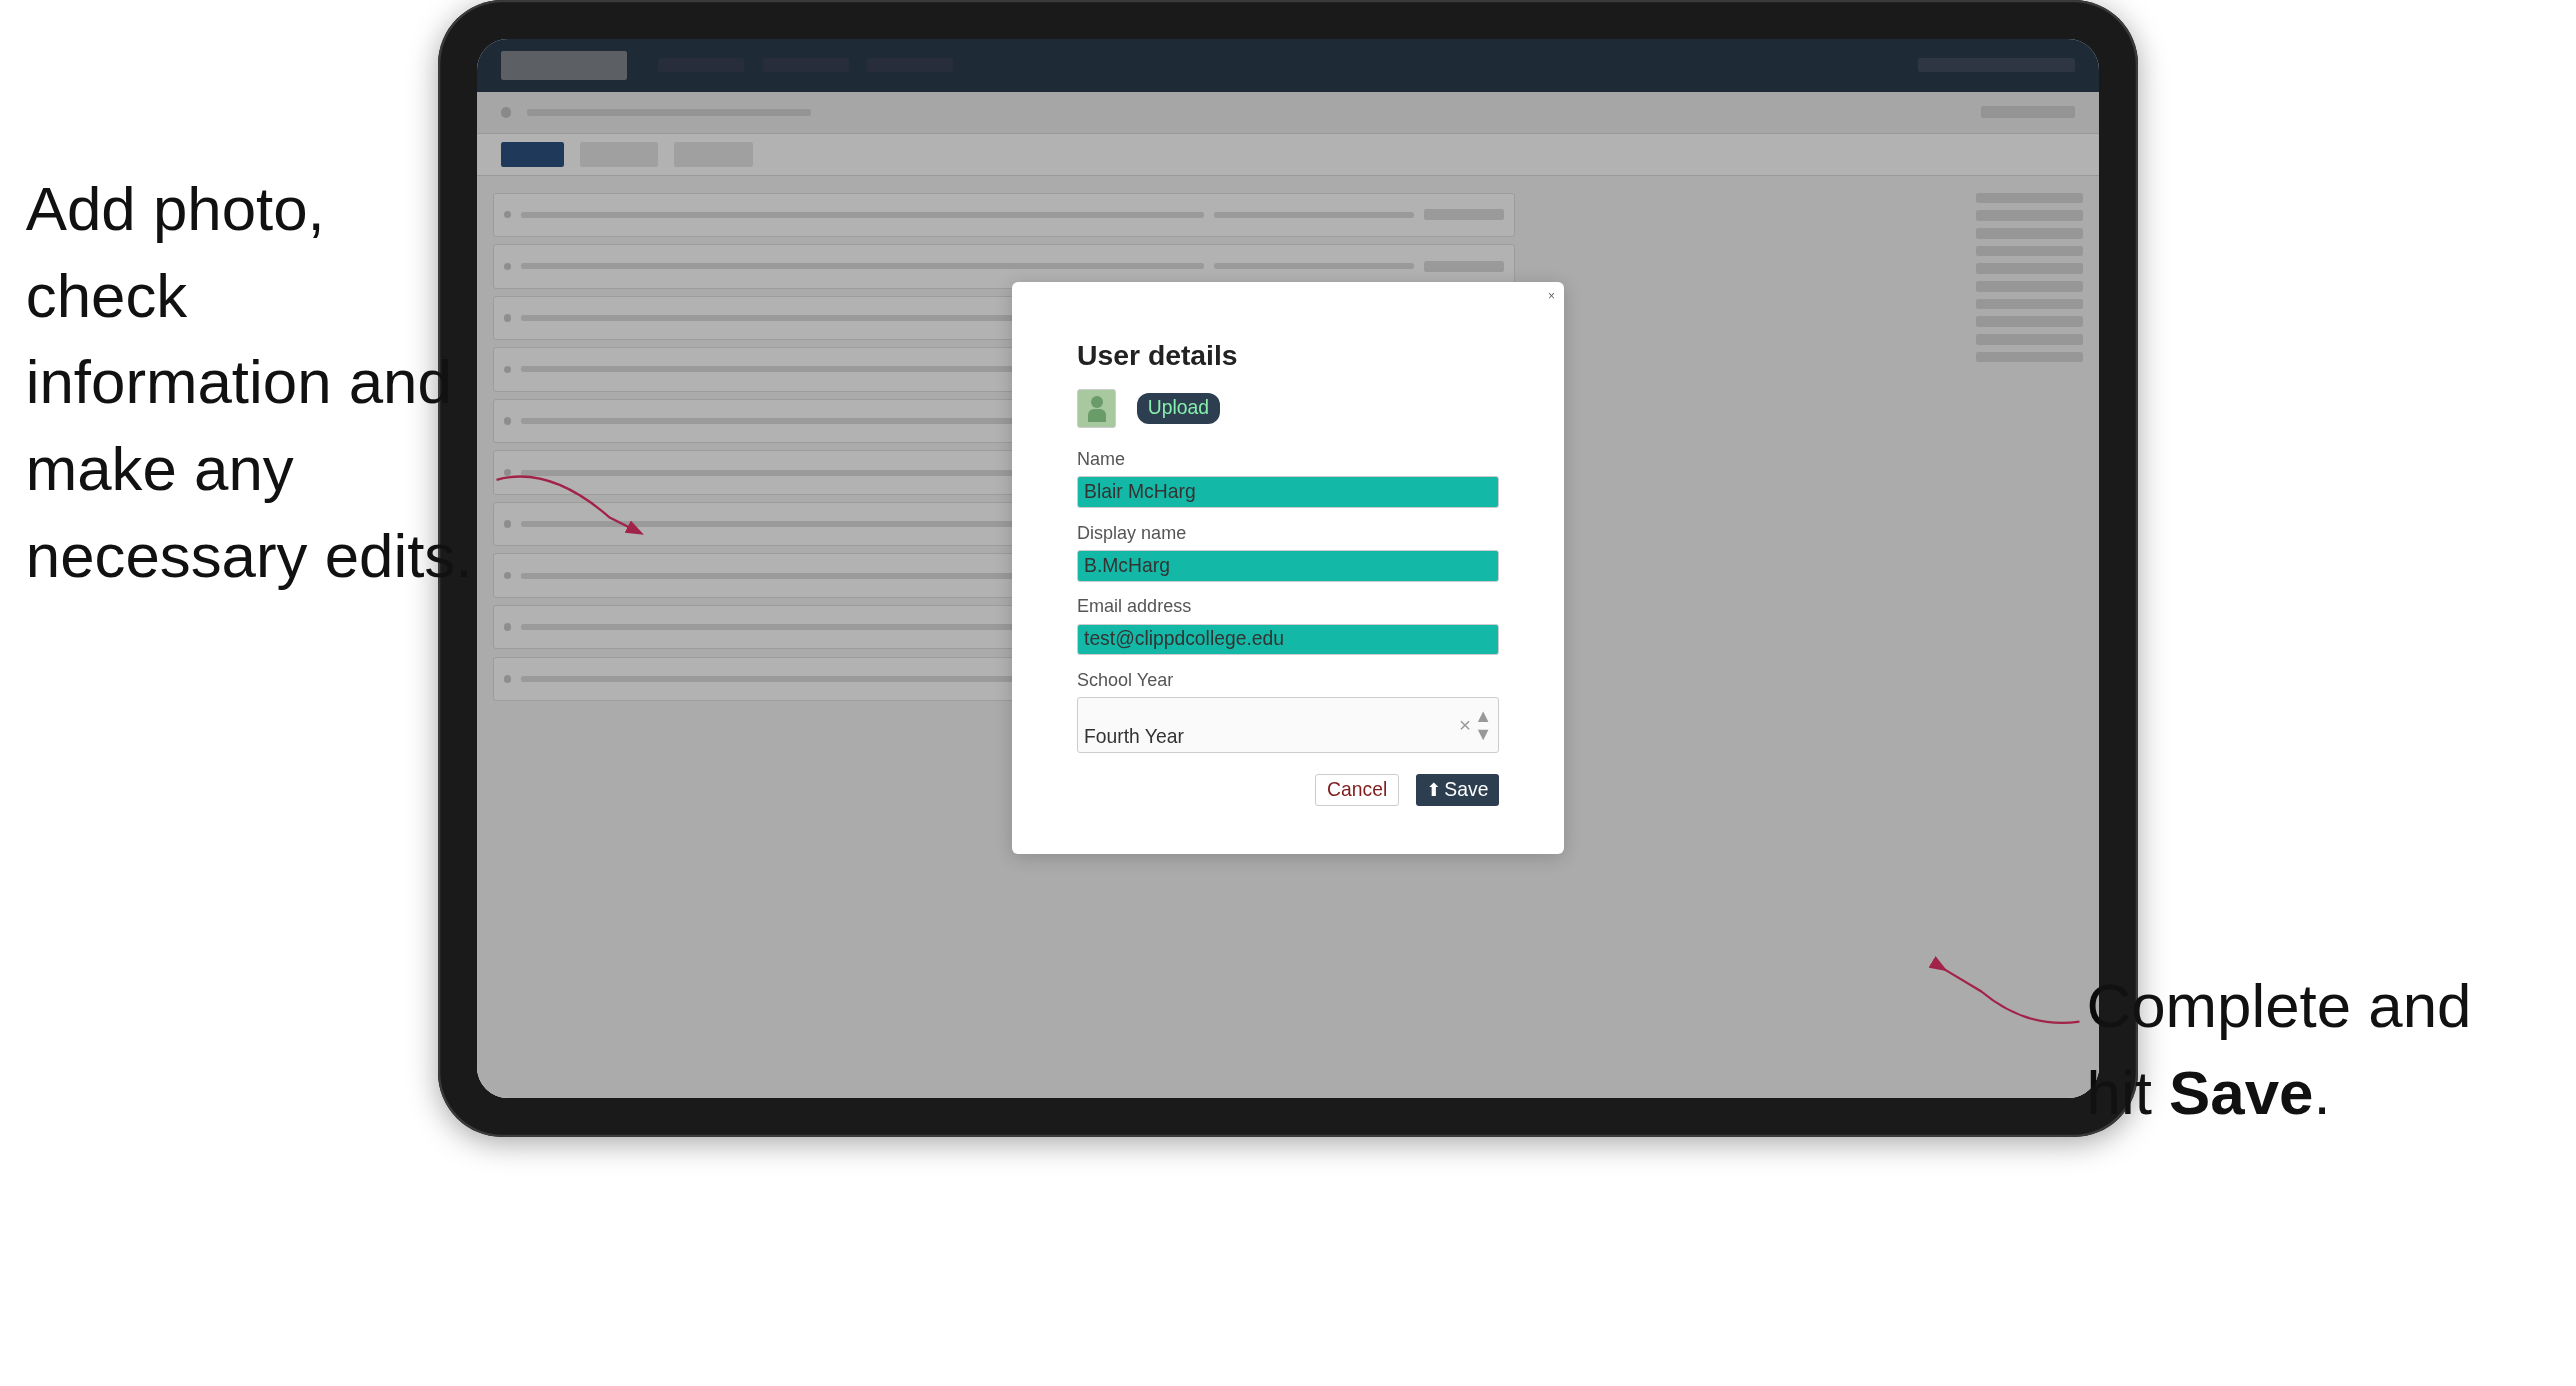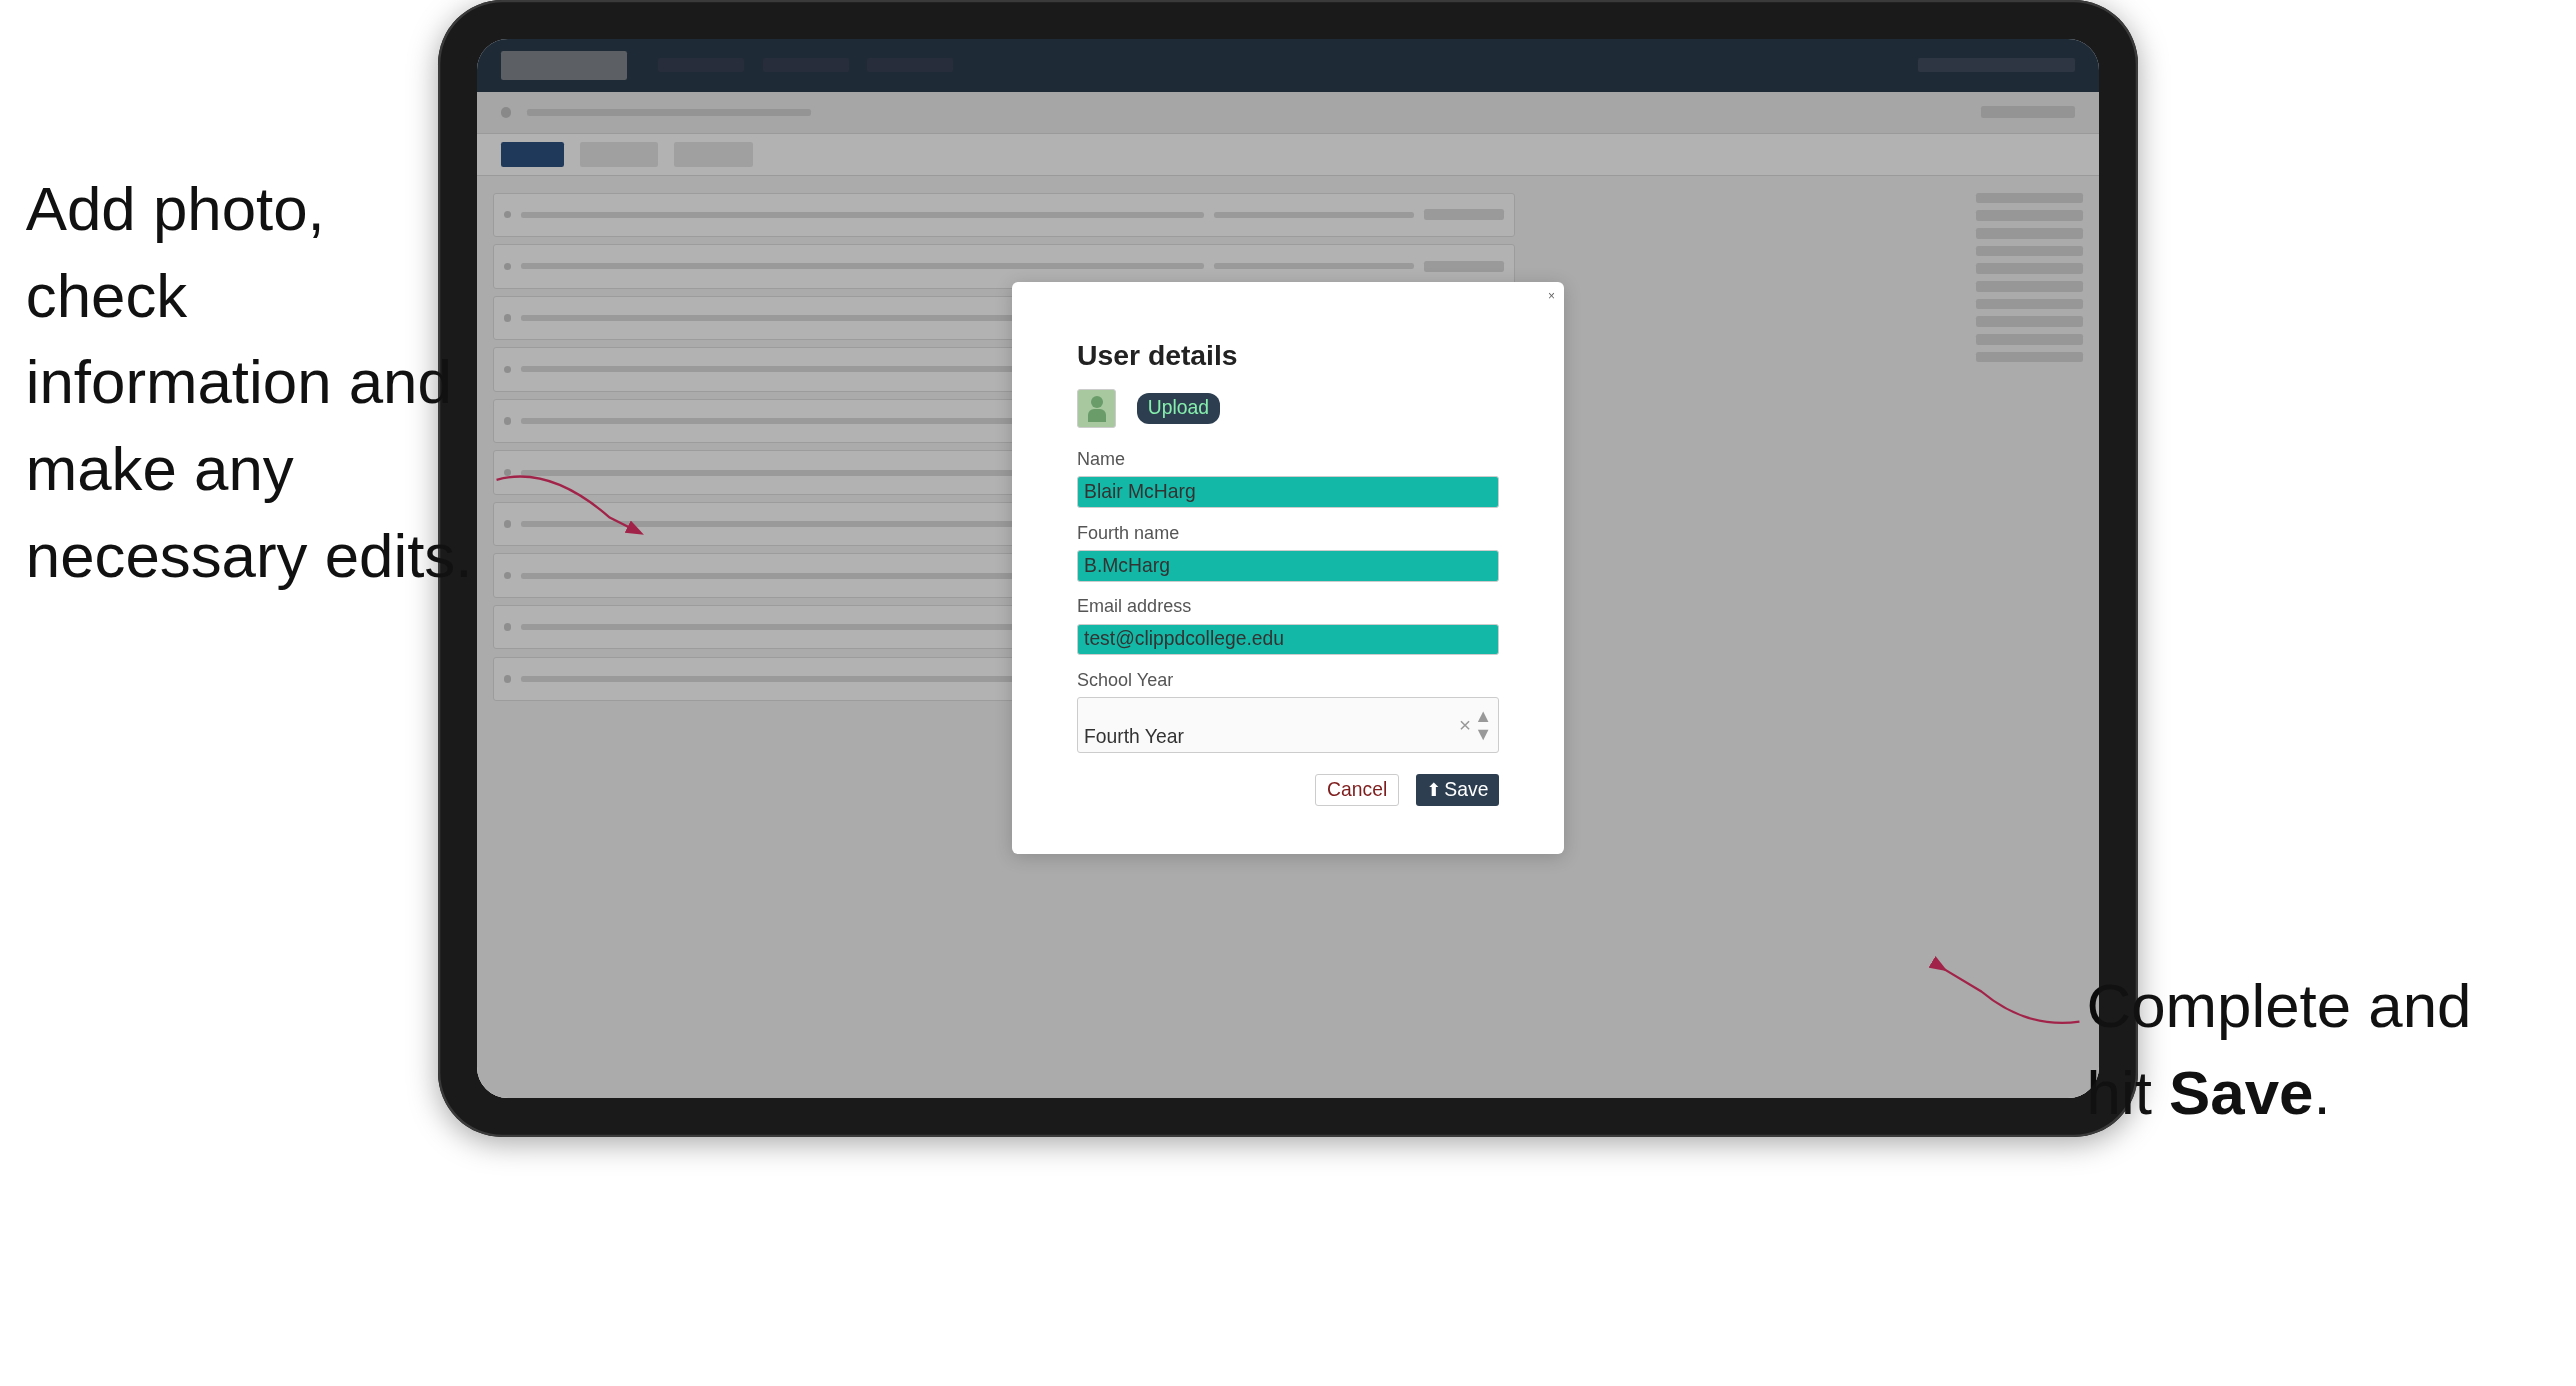--- a/index.html
+++ b/index.html
@@ -574,21 +574,21 @@
             <div class="photo-thumb"></div>
             <button class="upload-btn">Upload</button>
           </div>
 
           <div class="form-group">
             <label class="form-label">Name</label>
             <input class="form-input" type="text" value="Blair McHarg" style="">
           </div>
 
           <div class="form-group">
-            <label class="form-label">Fourth name</label>
+            <label class="form-label">Display name</label>
             <input class="form-input" type="text" value="B.McHarg" style="">
           </div>
 
           <div class="form-group">
             <label class="form-label">Email address</label>
             <input class="form-input" type="text" value="test@clippdcollege.edu" style="">
           </div>
 
           <div class="form-group">
             <label class="form-label">School Year</label>

